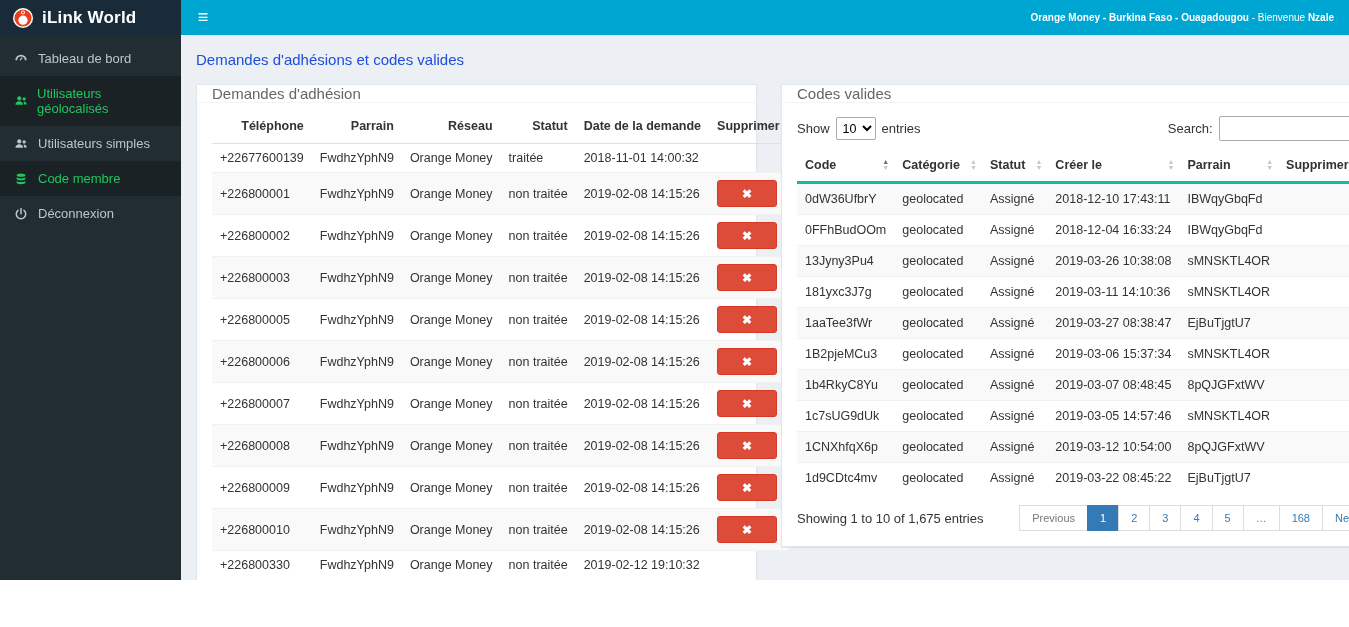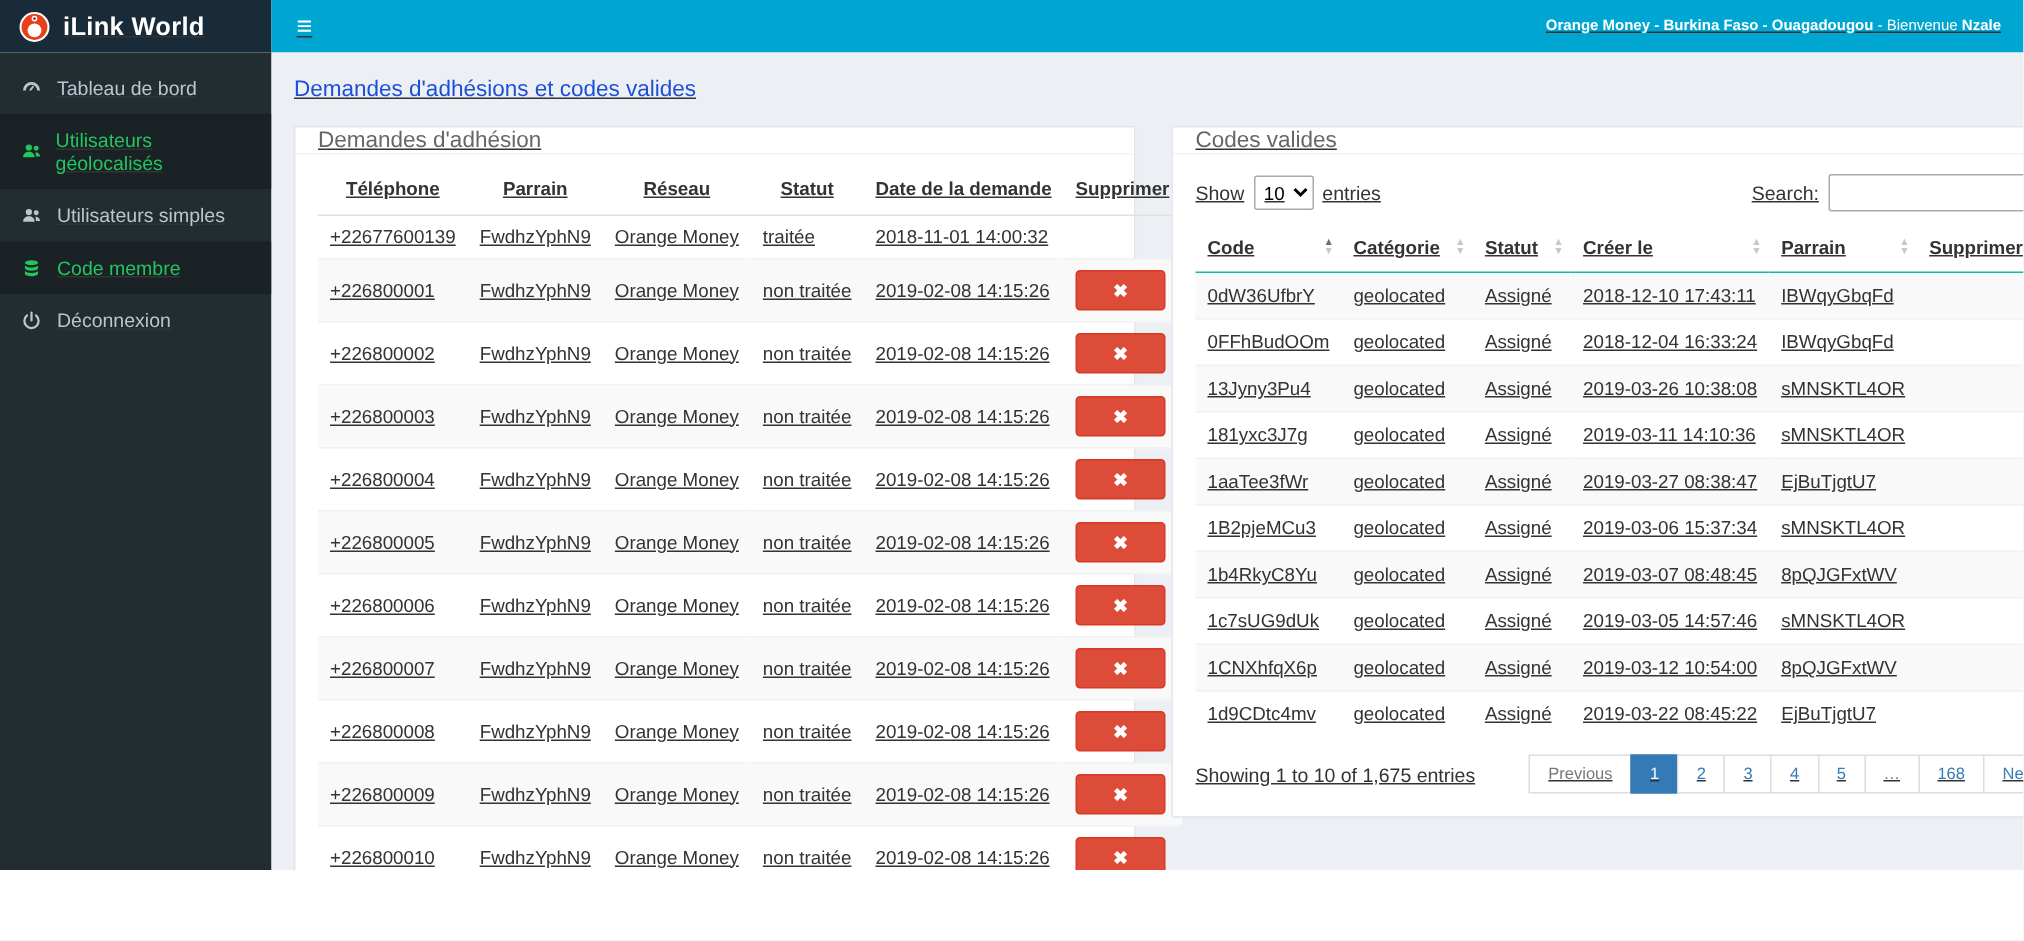--- a/index.html
+++ b/index.html
@@ -1,20 +1,20 @@
 <!DOCTYPE html>
 <html style="--topbar: #00a6d2; --brand-bg: #192b38; --sidebar: #222d32; --sidebar-active: #1a2226; --content-bg: #ecf0f5; --danger: #dd4b39; --page-active: #337ab7;"><head>
 <meta charset="utf-8">
 <style>
   * { margin:0; padding:0; box-sizing:border-box; }
   html,body { width:1349px; height:627px; overflow:hidden; }
   body { font-family:"Liberation Sans", sans-serif; font-size:13px; color:#333; }
 
   .app { display:grid; grid-template-columns:181px 1168px; grid-template-rows:35px 592px;
-         width:1349px; height:580px; overflow:hidden;text-decoration:underline; }
+         width:1349px; height:580px; overflow:hidden; }
 
   
   .brand { grid-row:1; grid-column:1; background:var(--brand-bg,#192b38);
            display:flex; align-items:center; gap:8px; padding:0 12px; }
   .brand-text { color:#fff; font-size:17px; font-weight:bold; letter-spacing:.2px; }
   .topbar { grid-row:1; grid-column:2; background:var(--topbar,#00a6d2);
             display:flex; align-items:center; justify-content:space-between; padding-right:15px; }
   .hamburger { height:35px; width:44px; border:none; background:transparent; color:#fff;
                font-size:18px; cursor:pointer; }
   .topbar-right { color:#fff; font-size:10px; }
@@ -33,40 +33,40 @@
   .page-title { font-size:15px; font-weight:500; color:#1d4ed8; margin:6px 0 16px; }
   .panels { display:flex; gap:24px; align-items:flex-start; }
   .panel { background:#fff; border:1px solid #e2e6ec; box-shadow:0 1px 1px rgba(0,0,0,.06); }
   .panel-left { width:561px; flex:none; }
   .panel-right { flex:1; }
   .panel-header { padding:0 15px; font-size:15px; color:#666; border-bottom:1px solid #f4f4f4; }
 
   
   table { border-collapse:collapse; font-size:12.5px; }
   #demandes-table { width:531px; margin:6px 15px 15px; }
-  #demandes-table th { text-align:center; font-weight:bold; padding:10px 8px;
+  #demandes-table th { text-align:right; font-weight:bold; padding:10px 8px;
                        border-bottom:1px solid #e0e0e0; white-space:nowrap; }
   #demandes-table td { padding:7px 8px; border-top:1px solid #f1f1f1; white-space:nowrap; vertical-align:middle; }
   #demandes-table tbody tr:nth-child(even) { background:#f9f9f9; }
   .btn-delete { background:var(--danger,#dd4b39); border:1px solid #d73925; color:#fff;
                 width:60px; height:27px; border-radius:3px; font-size:12px; font-weight:bold;
                 cursor:pointer; line-height:1; }
 
   .dt-controls { display:flex; justify-content:space-between; align-items:center;
                  padding:13px 15px 8px; font-size:13px; }
   .dt-length { display:flex; align-items:center; gap:6px; }
   .dt-length select { height:23px; border:1px solid #aaa; border-radius:2px; background:#fff;
                       font-size:12.5px; padding:0 2px; }
   .dt-search { display:flex; align-items:center; gap:6px; }
   .dt-search input { width:152px; height:25px; border:1px solid #aaa; border-radius:2px;
                      padding:0 6px; font-size:12.5px; }
 
   #codes-table { width:calc(100% - 30px); margin:0 15px; }
   #codes-table th { text-align:left; font-weight:bold; padding:9px 22px 9px 8px;
-                    border-bottom:1px solid #14b8a6; white-space:nowrap; position:relative; cursor:pointer; }
+                    border-bottom:3px solid #14b8a6; white-space:nowrap; position:relative; cursor:pointer; }
   #codes-table td { padding:8px; border-top:1px solid #f1f1f1; white-space:nowrap; }
   #codes-table tbody tr:nth-child(odd) { background:#f9f9f9; }
   .sort { position:absolute; right:5px; top:50%; transform:translateY(-50%);
           display:flex; flex-direction:column; font-size:7px; line-height:.85; color:#c8c8c8; }
   .sort.sorted i:first-child { color:#707070; }
   .sort i { font-style:normal; }
 
   .dt-footer { display:flex; justify-content:space-between; align-items:center;
                padding:12px 15px 15px; font-size:13px; }
   .pagination { display:flex; }
@@ -201,28 +201,20 @@
               </tr>
               <tr>
                 <td>+226800003</td>
                 <td>FwdhzYphN9</td>
                 <td>Orange Money</td>
                 <td>non traitée</td>
                 <td>2019-02-08 14:15:26</td>
                 <td><button class="btn-delete">✖</button></td>
               </tr>
               <tr>
-                <td>+226800004</td>
-                <td>FwdhzYphN9</td>
-                <td>Orange Money</td>
-                <td>non traitée</td>
-                <td>2019-02-08 14:15:26</td>
-                <td><button class="btn-delete">✖</button></td>
-              </tr>
-              <tr>
                 <td>+226800005</td>
                 <td>FwdhzYphN9</td>
                 <td>Orange Money</td>
                 <td>non traitée</td>
                 <td>2019-02-08 14:15:26</td>
                 <td><button class="btn-delete">✖</button></td>
               </tr>
               <tr>
                 <td>+226800006</td>
                 <td>FwdhzYphN9</td>

